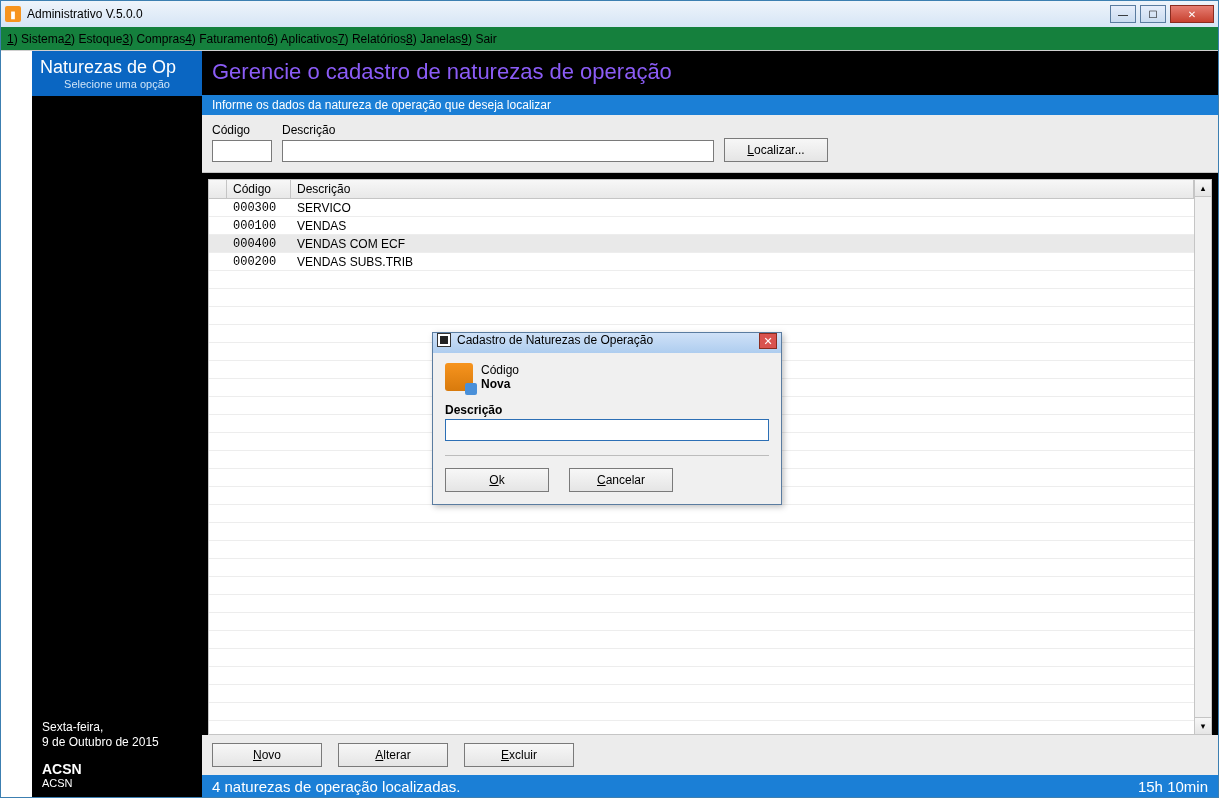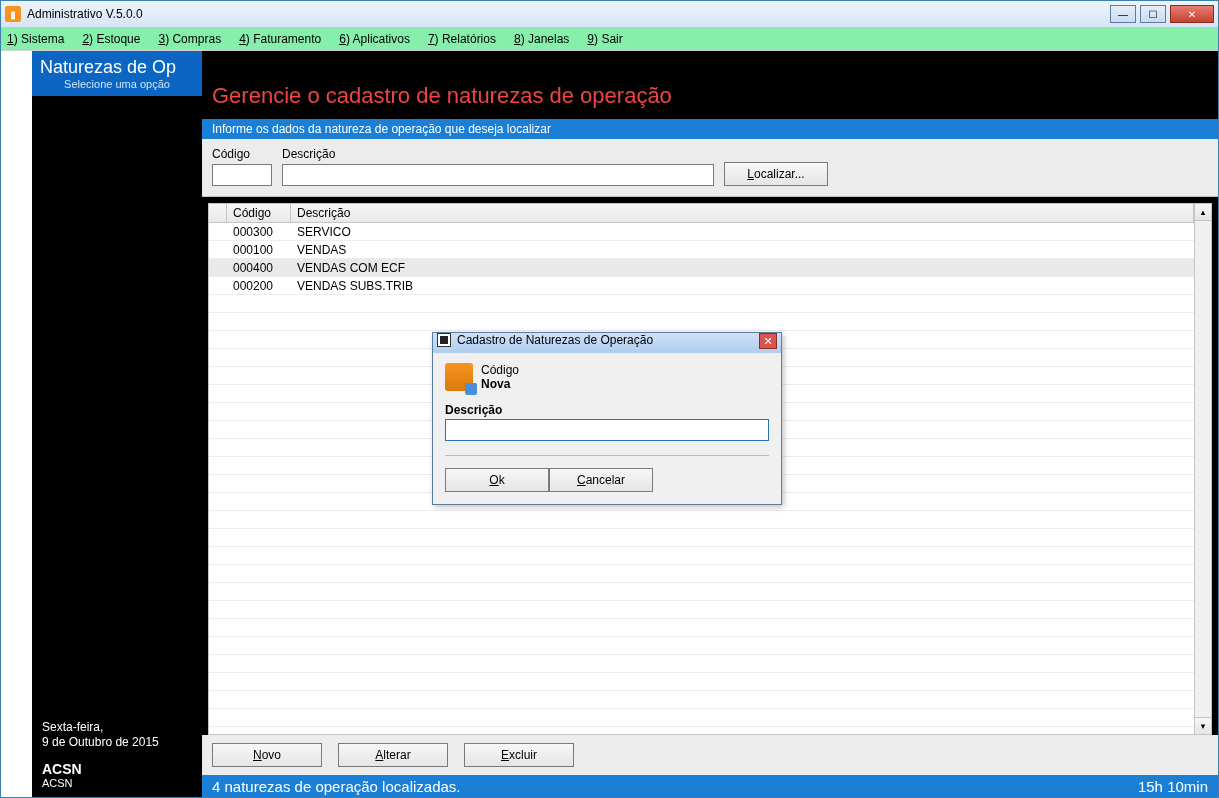--- a/index.html
+++ b/index.html
@@ -9,38 +9,38 @@
 
   
   .titlebar { height: 26px; background: linear-gradient(#eef4fb,#d6e5f5); display:flex; align-items:center; padding:0 4px; gap:6px; font-size:12px; }
   .titlebar .app-icon { width:16px; height:16px; background:#f7941e; display:flex; align-items:center; justify-content:center; color:#fff; font-size:10px; border-radius:2px;}
   .title-text { flex:1; color:#000; }
   .winbtns { display:flex; gap:4px;}
   .winbtn { width:26px; height:18px; border:1px solid #5a7ca0; background:linear-gradient(#e6eefb,#cadcf0); display:flex; align-items:center; justify-content:center; font-size:10px; }
   .winbtn.close { background:linear-gradient(#e67e73,#c7412f); border-color:#8a2c20; color:#fff; width:44px;}
 
   
-  .menubar { height: 24px; background:#86efac; border-bottom:1px solid #d0d0d0; display:flex; align-items:center; padding:0 6px; font-size:12px; gap:18px;}
+  .menubar { height: 24px; background:#15803d; border-bottom:1px solid #d0d0d0; display:flex; align-items:center; padding:0 6px; font-size:12px; gap:0;}
   .menuitem { cursor:default; }
   .menuitem .u { text-decoration: underline; }
 
   
   .mainrow { flex:1; display:flex; min-height:0; }
   .sidebar { width:170px; background:#000; color:#fff; display:flex; flex-direction:column;margin-left:31px; }
   .sidebar-head { background:#0a66c2; color:#fff; padding:6px 8px 6px 8px; }
   .sidebar-head .t1 { font-size:18px; font-weight:400; white-space:nowrap; overflow:hidden; }
   .sidebar-head .t2 { font-size:11px; color:#cfe4f7; text-align:center;}
   .sidebar-spacer { flex:1; }
   .sidebar-date { padding:6px 10px; font-size:12px; line-height:1.3; }
   .sidebar-bottom { padding:4px 10px 8px 10px; }
   .sidebar-bottom .b1 { font-size:14px; font-weight:700;}
   .sidebar-bottom .b2 { font-size:11px;}
 
   .content { flex:1; display:flex; flex-direction:column; min-width:0; background:#000;}
-  .page-title { background:#000; color:#ef4444; font-size:22px; padding:8px 10px 10px 10px;margin-top:24px; }
+  .page-title { background:#000; color:#8b5cf6; font-size:22px; padding:8px 10px 10px 10px; }
   .bluebar { background:#1b7fd6; color:#fff; font-size:12px; padding:3px 10px; }
   .searchpane { background:#ececec; border-bottom:1px solid #c5c5c5; padding:8px 10px 10px 10px; display:flex; gap:10px; align-items:flex-end;}
   .field { display:flex; flex-direction:column; gap:3px; font-size:12px;}
   .field input { border:1px solid #7a7a7a; background:#fff; height:22px; padding:0 4px; font-size:12px; }
   .field.codigo input { width:60px; }
   .field.descricao input { width:432px; }
   .btn { border:1px solid #7a7a7a; background:linear-gradient(#f7f7f7,#e5e5e5); height:24px; padding:0 2px; font-size:12px; cursor:default; }
   .btn .u { text-decoration: underline; }
   .btn.wide { width:104px; }
 
@@ -50,21 +50,21 @@
   .gh { border-right:1px solid #c5c5c5; padding:2px 6px; text-align:left;}
   .gh.sel { width:18px; background:linear-gradient(#f7f7f7,#e8e8e8);}
   .gh.cod { width:64px;}
   .gh.desc { flex:1;}
   .gridbody { flex:1; overflow:hidden;}
   .row { display:flex; font-size:12px; border-bottom:1px solid #ededed; height:18px; align-items:center;}
   .row:nth-child(odd){ background:#fff;}
   .row:nth-child(even){ background:#fff;}
   .row .c { padding:0 6px;}
   .row .c.sel2 { width:18px;}
-  .row .c.cod { width:64px;}
+  .row .c.cod { width:64px;font-family:Liberation Mono, monospace;}
   .row .c.desc { flex:1;}
   .row.selected { background:#e9e9e9;}
   .vscroll { width:17px; background:#f0f0f0; border-left:1px solid #c5c5c5; position:relative;}
   .vscroll .arrow { height:17px; background:linear-gradient(#f7f7f7,#e5e5e5); border-bottom:1px solid #c5c5c5; text-align:center; font-size:9px; line-height:17px;}
   .vscroll .arrow.bot { position:absolute; bottom:0; left:0; right:0; border-top:1px solid #c5c5c5; border-bottom:none;}
 
   .actionbar { background:#ececec; padding:8px 10px; display:flex; gap:16px;}
   .actionbar .btn { width:110px; text-align:center; }
 
   .statusbar { height:22px; background:#1b7fd6; color:#fff; font-size:15px; display:flex; align-items:center; padding:0 10px;}
@@ -80,21 +80,21 @@
   .dlg-close { width:18px; height:16px; background:#d9534f; color:#fff; font-size:11px; display:flex; align-items:center; justify-content:center; border:1px solid #8a2c20;}
   .dlg-body { padding:10px 12px 12px 12px; font-size:12px;}
   .dlg-row1 { display:flex; gap:8px; align-items:flex-start; margin-bottom:12px;}
   .dlg-icon2 { width:28px; height:28px; background:linear-gradient(#f7941e,#d87a0c); border-radius:3px; position:relative;}
   .dlg-icon2::after { content:""; position:absolute; right:-4px; bottom:-4px; width:12px; height:12px; background:#4a90d9; border-radius:2px;}
   .dlg-code-label { font-size:12px;}
   .dlg-code-value { font-weight:700;}
   .dlg-desc-label { font-weight:700; margin-bottom:2px;}
   .dlg-input { width:100%; height:22px; border:1px solid #2c6fb5; background:#fff; padding:0 4px; font-size:12px;}
   .dlg-hr { height:1px; background:#bcbcbc; margin:14px 0 12px 0;}
-  .dlg-buttons { display:flex; }
+  .dlg-buttons { display:flex; gap:20px;}
   .dlg-buttons .btn { width:104px;}
 
 </style>
 </head>
 <body>
 
 <div class="window">
 
   <div class="titlebar">
     <div class="app-icon">▮</div>

